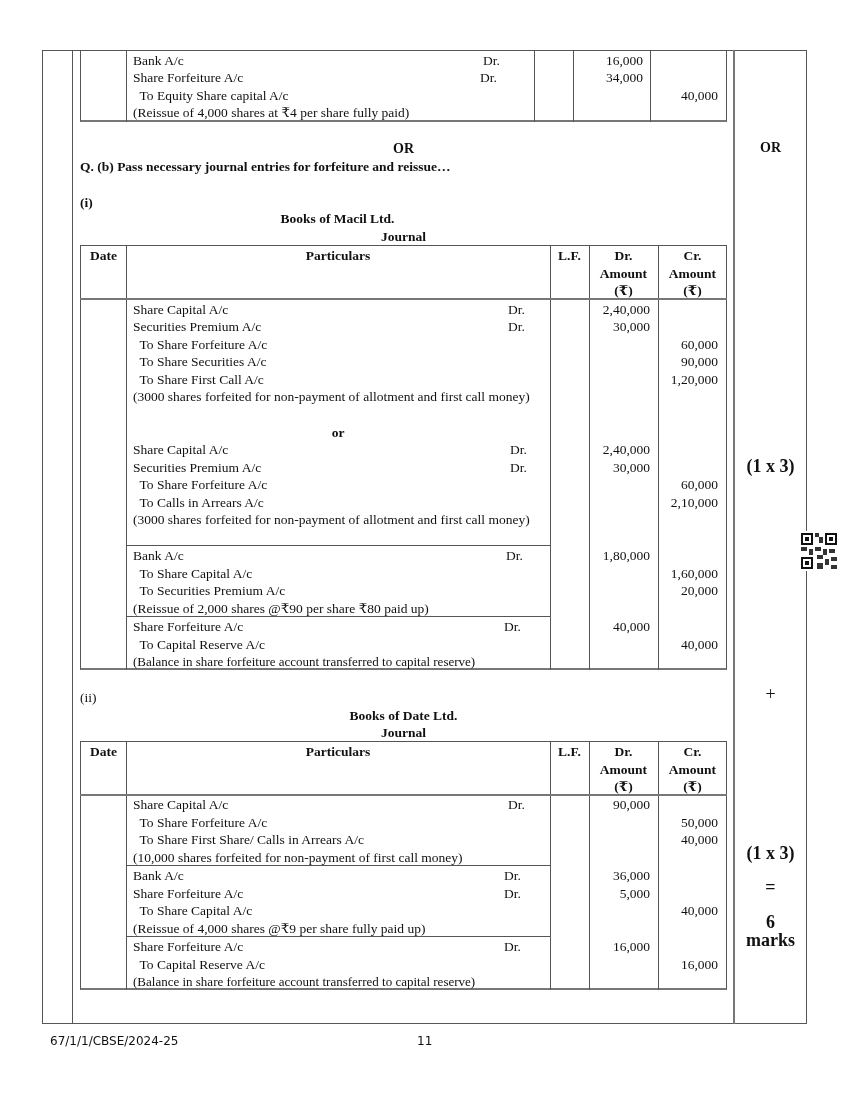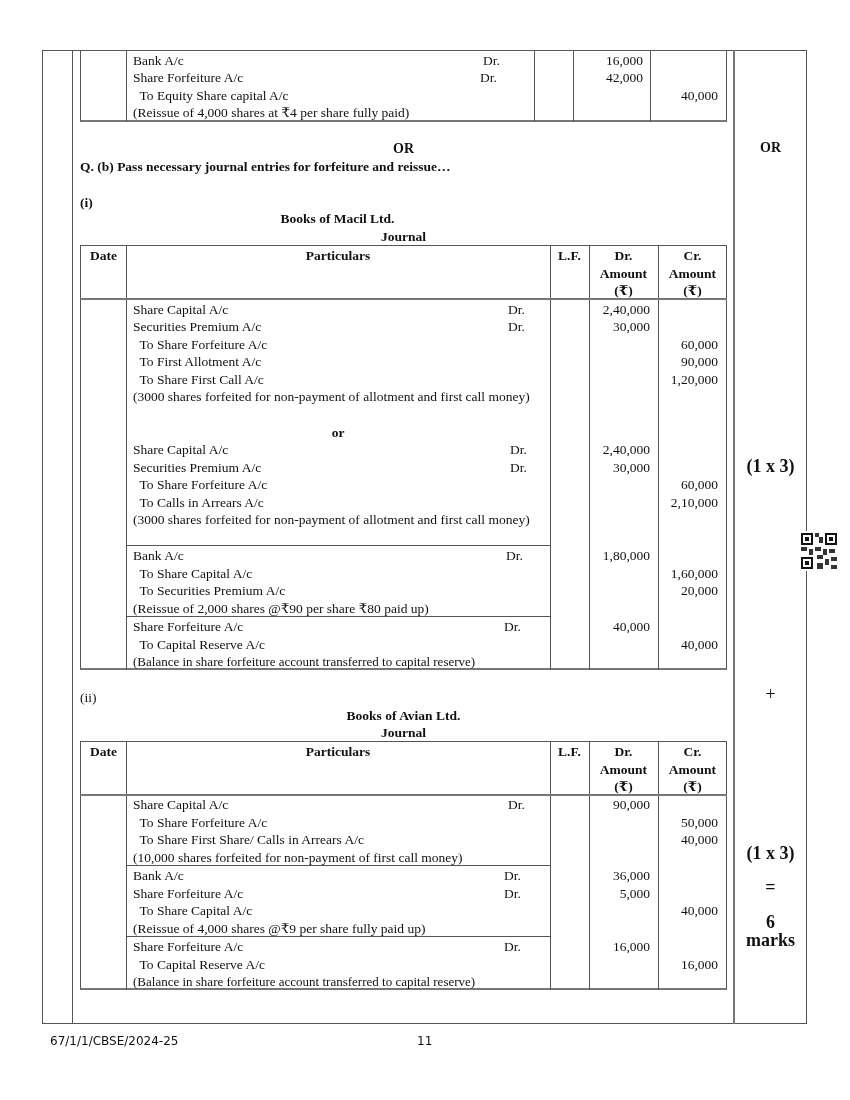--- a/index.html
+++ b/index.html
@@ -37,21 +37,21 @@
   <div class="cellv" style="left:573px;top:50px;height:72px;"></div>
   <div class="cellv" style="left:650px;top:50px;height:72px;"></div>
   <div class="cellh" style="left:126px;top:50px;width:408px;"></div>
 
   <div class="row" style="left:133px;top:52px;">Bank A/c</div>
   <div class="row" style="left:483px;top:52px;">Dr.</div>
   <div class="row num" style="left:575px;top:52px;width:68px;">16,000</div>
 
   <div class="row" style="left:133px;top:69px;">Share Forfeiture A/c</div>
   <div class="row" style="left:480px;top:69px;">Dr.</div>
-  <div class="row num" style="left:575px;top:69px;width:68px;">42,000</div>
+  <div class="row num" style="left:575px;top:69px;width:68px;">34,000</div>
 
   <div class="row" style="left:133px;top:87px;white-space:pre;">  To Equity Share capital A/c</div>
   <div class="row num" style="left:652px;top:87px;width:66px;">40,000</div>
 
   <div class="row" style="left:133px;top:104px;">(Reissue of 4,000 shares at ₹4 per share fully paid)</div>
 </div>
 
 <div class="t b center" style="left:80px;top:140px;width:647px;font-size:14px;">OR</div>
 <div class="marks" style="top:140px;font-size:14px;">OR</div>
 <div class="t b" style="left:80px;top:158px;">Q. (b) Pass necessary journal entries for forfeiture and reissue…</div>
@@ -84,21 +84,21 @@
   </div>
 
   <div class="row" style="left:133px;top:301px;">Share Capital A/c</div>
   <div class="row" style="left:508px;top:301px;">Dr.</div>
   <div class="row num" style="left:590px;top:301px;width:60px;">2,40,000</div>
   <div class="row" style="left:133px;top:318px;">Securities Premium A/c</div>
   <div class="row" style="left:508px;top:318px;">Dr.</div>
   <div class="row num" style="left:590px;top:318px;width:60px;">30,000</div>
   <div class="row" style="left:133px;top:336px;white-space:pre;">  To Share Forfeiture A/c</div>
   <div class="row num" style="left:659px;top:336px;width:59px;">60,000</div>
-  <div class="row" style="left:133px;top:353px;white-space:pre;">  To First Allotment A/c</div>
+  <div class="row" style="left:133px;top:353px;white-space:pre;">  To Share Securities A/c</div>
   <div class="row num" style="left:659px;top:353px;width:59px;">90,000</div>
   <div class="row" style="left:133px;top:371px;white-space:pre;">  To Share First Call A/c</div>
   <div class="row num" style="left:659px;top:371px;width:59px;text-align:right;">1,20,000</div>
   <div class="row wrap" style="left:133px;top:388px;width:409px;">(3000 shares forfeited for non-payment of allotment and first call money)</div>
 
   <div class="row b center" style="left:126px;top:424px;width:424px;">or</div>
 
   <div class="row" style="left:133px;top:441px;">Share Capital A/c</div>
   <div class="row" style="left:510px;top:441px;">Dr.</div>
   <div class="row num" style="left:590px;top:441px;width:60px;">2,40,000</div>
@@ -122,21 +122,21 @@
 
   <div class="row" style="left:133px;top:618px;">Share Forfeiture A/c</div>
   <div class="row" style="left:504px;top:618px;">Dr.</div>
   <div class="row num" style="left:590px;top:618px;width:60px;">40,000</div>
   <div class="row" style="left:133px;top:636px;white-space:pre;">  To Capital Reserve A/c</div>
   <div class="row num" style="left:659px;top:636px;width:59px;">40,000</div>
   <div class="row" style="left:133px;top:653px;font-size:13px;">(Balance in share forfeiture account transferred to capital reserve)</div>
 </div>
 
 <div class="t" style="left:80px;top:689px;">(ii)</div>
-<div class="t b center" style="left:80px;top:707px;width:647px;">Books of Avian Ltd.</div>
+<div class="t b center" style="left:80px;top:707px;width:647px;">Books of Date Ltd.</div>
 <div class="t b center" style="left:80px;top:724px;width:647px;">Journal</div>
 
 <div>
   <div class="box" style="left:80px;top:741px;width:647px;height:249px;border:1px solid #555;border-bottom:2px solid #777;"></div>
   <div class="cellv" style="left:126px;top:741px;height:249px;"></div>
   <div class="cellv" style="left:550px;top:741px;height:249px;"></div>
   <div class="cellv" style="left:589px;top:741px;height:249px;"></div>
   <div class="cellv" style="left:658px;top:741px;height:249px;"></div>
   <div class="cellh" style="left:80px;top:794px;width:647px;border-top:2px solid #777;"></div>
   <div class="cellh" style="left:126px;top:865px;width:424px;"></div>

